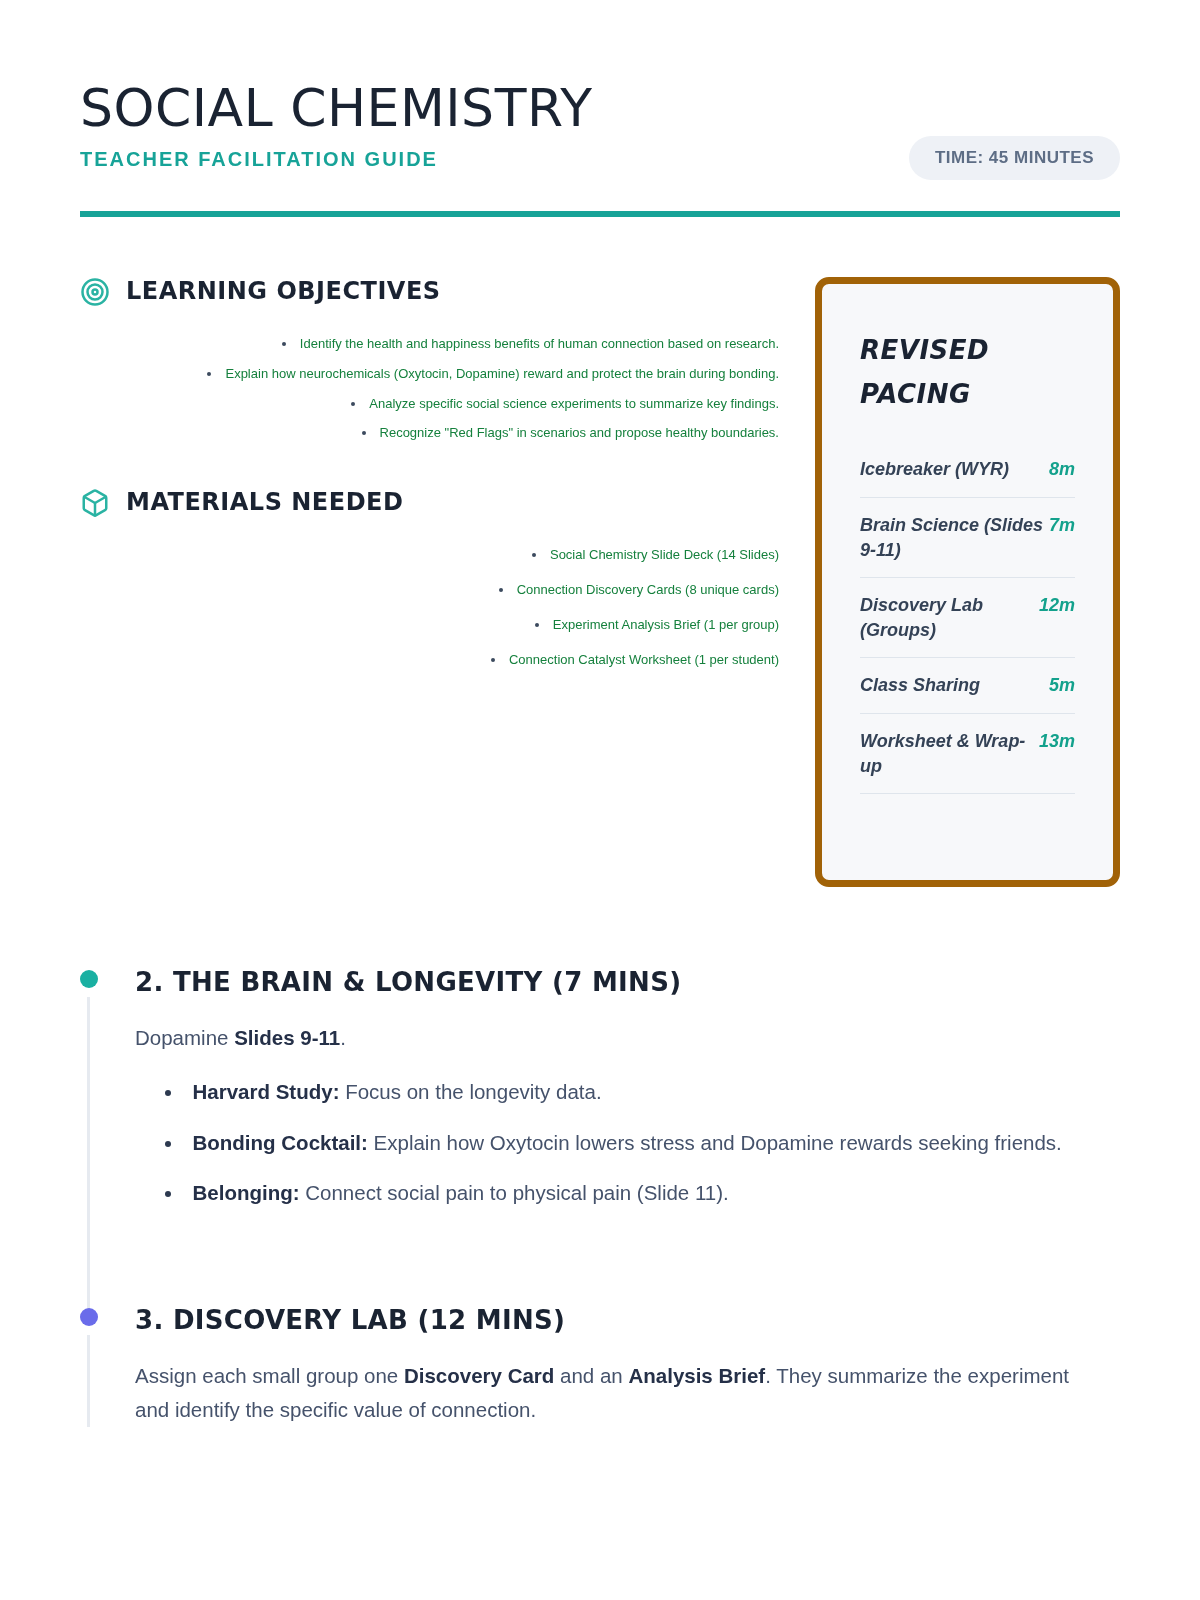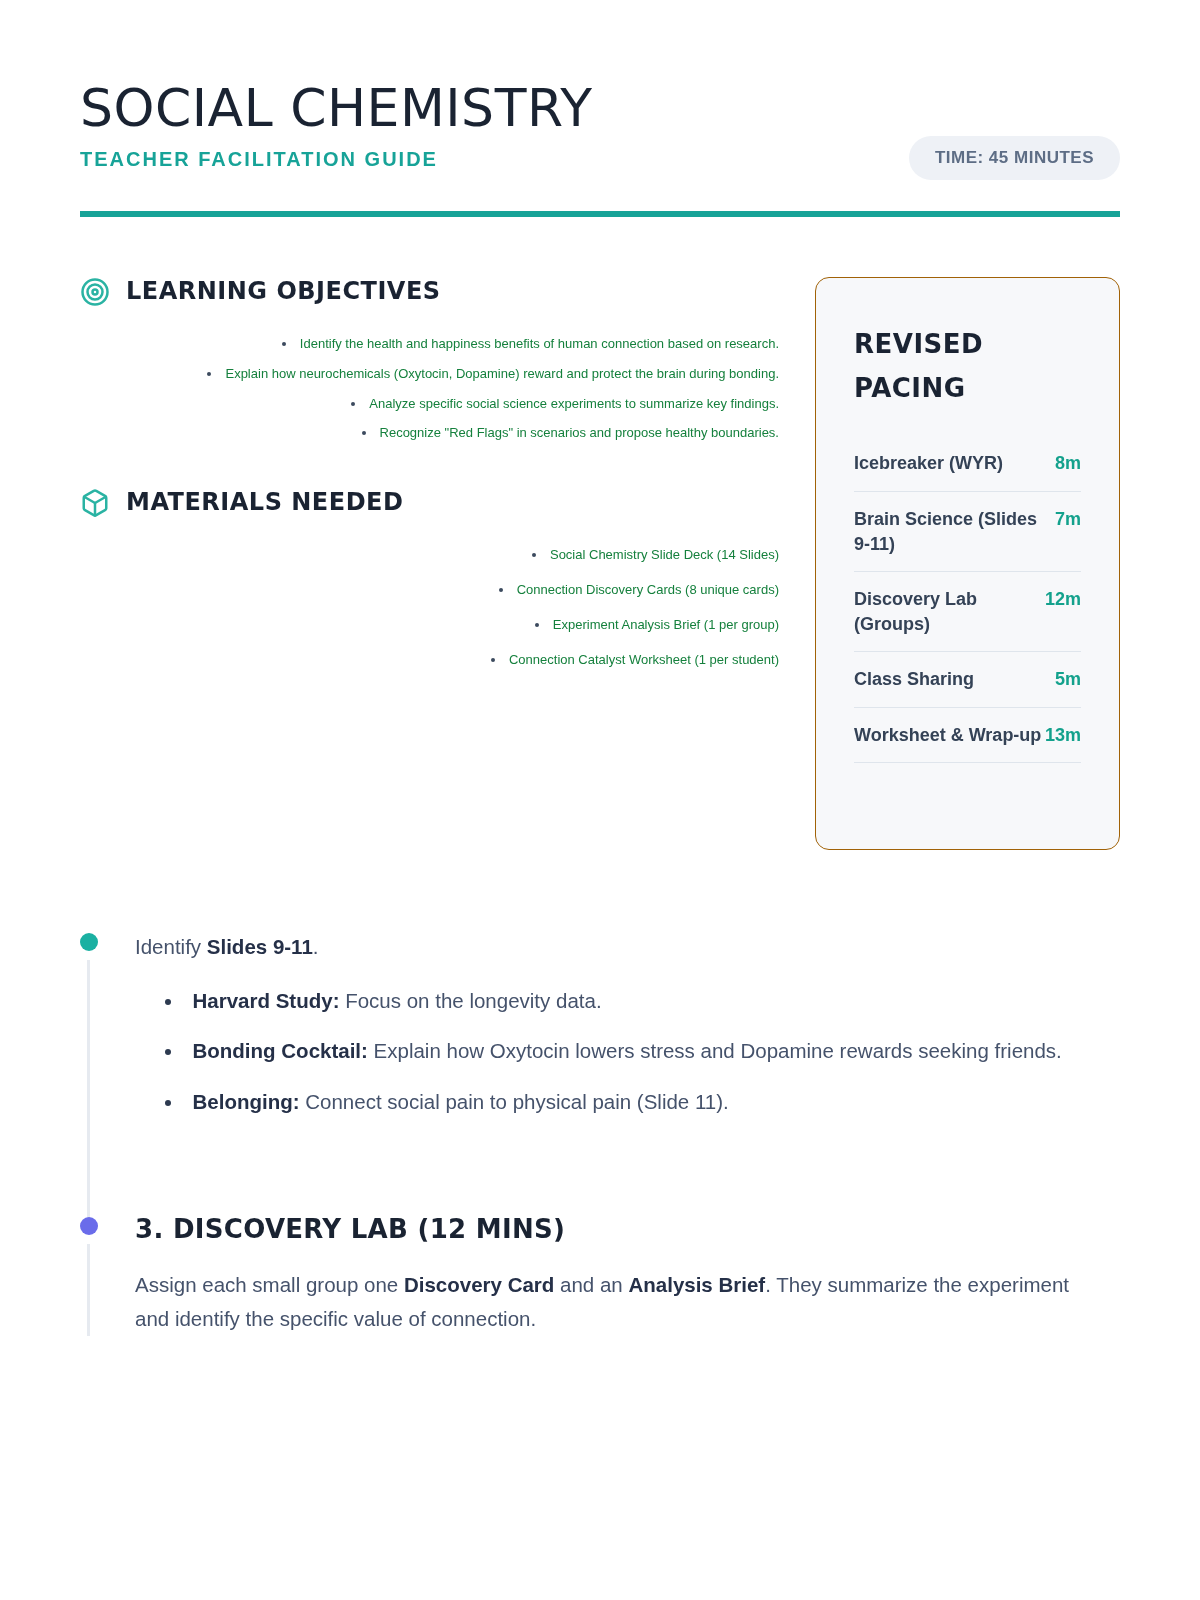--- a/index.html
+++ b/index.html
@@ -53,24 +53,25 @@
   }
   ul.plain-list li { margin-bottom: 8px; }
   ul.plain-list li::marker { color: #3c4a5e; }
   .materials-block { margin-top: 44px; }
   ul.materials li { margin-bottom: 13px; }
 
   
   .pacing-card {
     flex: 0 0 305px; width: 305px;
     background: #f7f8fa;
-    border: 1px solid #a16207;
+    border: 7px solid #a16207;
     border-radius: 14px;
     padding: 44px 38px 86px 38px;
     align-self: flex-start;
+    font-style: italic;
   }
   .pacing-title {
     font-family: "DejaVu Sans", sans-serif;
     font-weight: 800; font-size: 26px; line-height: 1.7;
     color: #1a2332; letter-spacing: 0.5px;
   }
   .pacing-rows { margin-top: 26px; }
   .pacing-row {
     display: flex; align-items: flex-start; gap: 0;
     padding: 15px 0 14px 0;
@@ -199,21 +200,22 @@
         </div>
       </div>
     </div>
   </div>
 
   <div class="timeline">
 
 
     <div class="tl-section">
       <span class="tl-dot"></span>
-      <p class="sec-body"><span>Identify </span><b>Slides 9-11</b><span>.</span></p>
+      <div class="tl-heading">2. THE BRAIN &amp; LONGEVITY (7 MINS)</div>
+      <p class="sec-body"><span>Dopamine </span><b>Slides 9-11</b><span>.</span></p>
       <ul class="sub-bullets">
         <li><b>Harvard Study:</b><span> Focus on the longevity data.</span></li>
         <li><b>Bonding Cocktail:</b><span> Explain how Oxytocin lowers stress and Dopamine rewards seeking friends.</span></li>
         <li><b>Belonging:</b><span> Connect social pain to physical pain (Slide 11).</span></li>
       </ul>
     </div>
 
     <div class="tl-section">
       <span class="tl-dot purple"></span>
       <div class="tl-heading">3. DISCOVERY LAB (12 MINS)</div>

